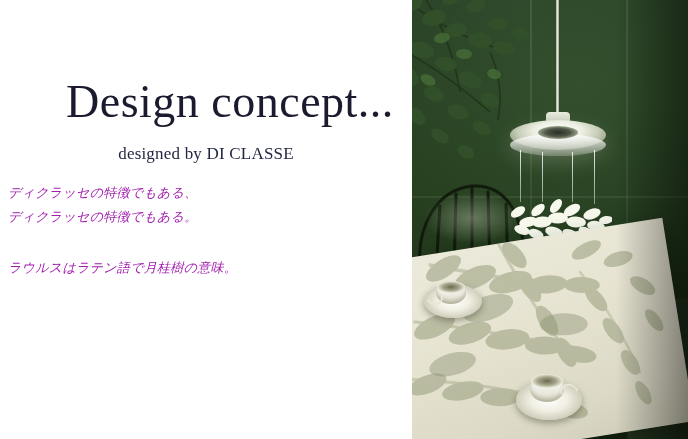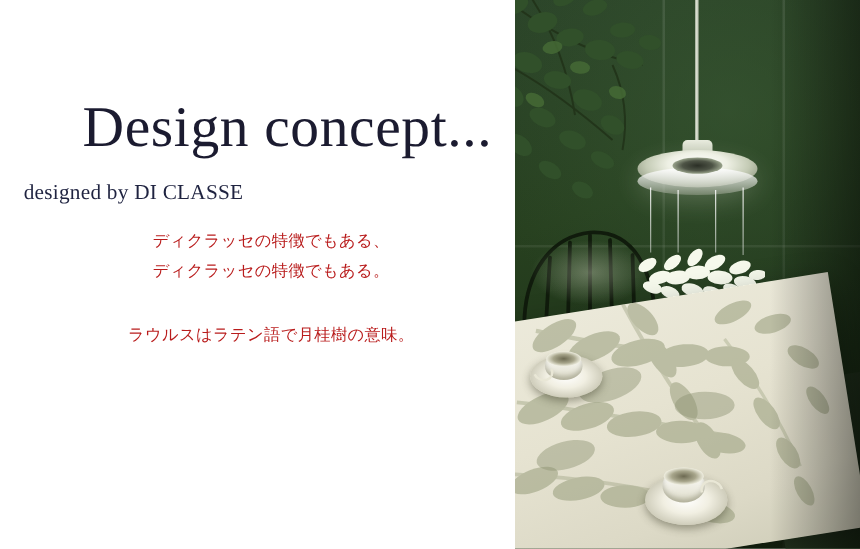--- a/index.html
+++ b/index.html
@@ -8,45 +8,45 @@
     background:#ffffff;
     font-family:"Liberation Serif", serif;
     overflow:hidden;
   }
   .page{position:relative;width:688px;height:439px;background:#fff;}
 
   
   .text-col{
     position:absolute;left:0;top:0;width:412px;height:439px;
     background:#ffffff;
-    padding-left:11px;
   }
   .title{
     position:absolute;left:66px;top:76px;
     font-family:"Liberation Serif", serif;
     font-size:46px;line-height:52px;
     color:#1b1b30;
     letter-spacing:0.5px;
     white-space:nowrap;
   }
   .byline{
     position:absolute;right:8px;top:144px;width:396px;
-    text-align:left;
+    text-align:center;
     font-family:"Liberation Serif", serif;
     font-size:17px;line-height:20px;
     color:#1f2340;
     letter-spacing:0.2px;
   }
   .jp-block{
     position:absolute;right:8px;width:396px;
-    text-align:center;
+    text-align:left;
     font-family:"Liberation Sans", sans-serif;
     font-size:13px;line-height:24px;
-    color:#b91c1c;
+    color:#a21caf;
     letter-spacing:0.3px;
+    font-style:italic;
   }
   .jp-1{top:181px;}
   .jp-2{top:256px;}
   .jp-line{display:block;white-space:nowrap;}
 
   
   .photo{
     position:absolute;left:412px;top:0;width:276px;height:439px;
     overflow:hidden;
     background:#23371f;

